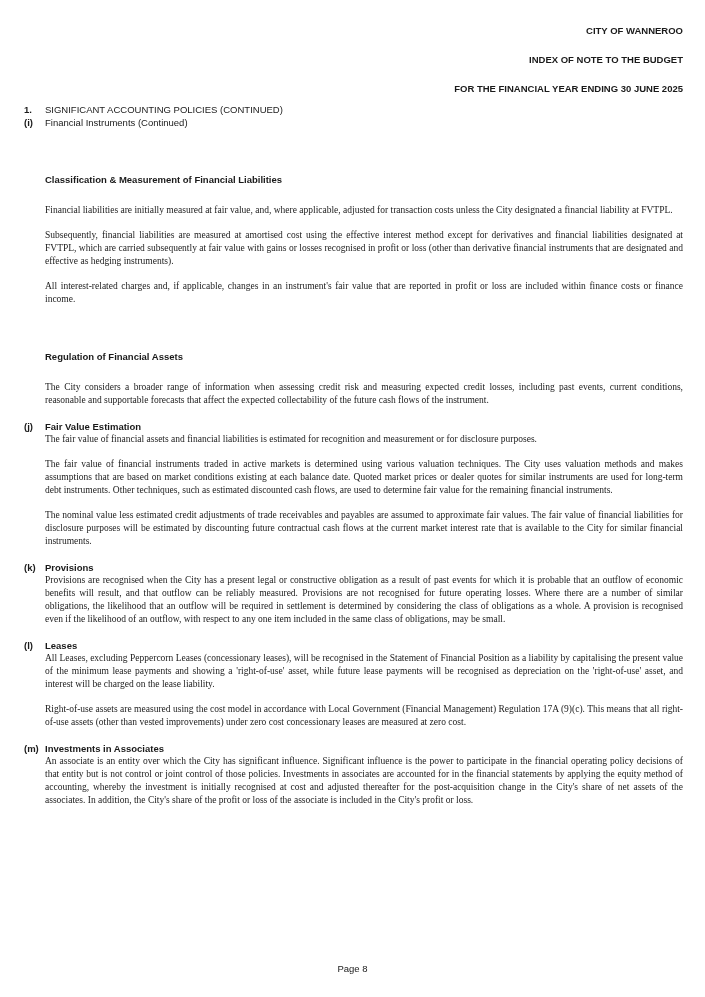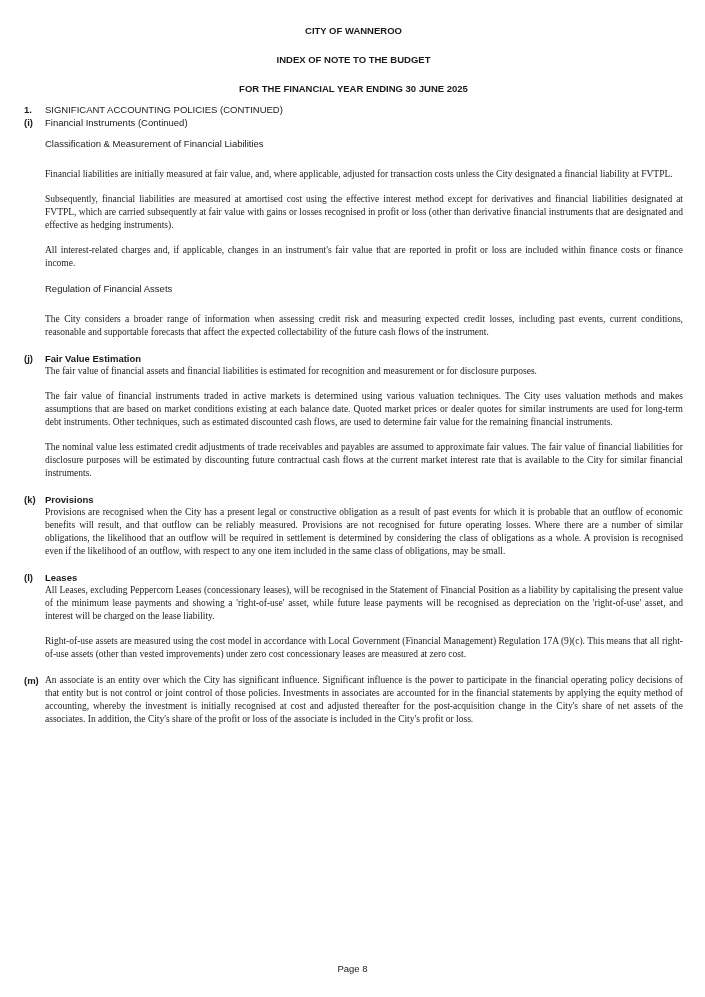--- a/index.html
+++ b/index.html
@@ -17,21 +17,21 @@
     -webkit-font-smoothing: antialiased;
   }
   .page {
     position: relative;
     box-sizing: border-box;
     width: 705px;
     height: 997px;
     padding: 24px 22px 0 24px;
   }
   .doc-header {
-    text-align: center;
+    text-align: right;
     font-weight: bold;
   }
   .doc-header .hline {
     margin-bottom: 16px;
   }
   .doc-header .hline:last-child {
     margin-bottom: 0;
   }
   .top-items {
     margin-top: 8px;
@@ -49,22 +49,22 @@
     min-width: 0;
   }
   .bold { font-weight: normal; }
   .section {
     margin-top: 13px;
   }
   .section .heading {
     font-weight: bold;
   }
   .sub-heading {
-    font-weight: normal;
-    margin-top: 8px;
+    font-weight: bold;
+    margin-top: 44px;
     margin-bottom: 18px;
   }
   p.para {
     margin: 0 0 12px 0;
     text-align: justify;
     font-family: Liberation Serif, serif;
   }
   p.para:last-child { margin-bottom: 0; }
   .gap-after-heading { margin-top: 0; }
   .mt-small { margin-top: 3px; }
@@ -131,20 +131,21 @@
       <div class="content">
         <div class="heading">Leases</div>
         <p class="para gap-after-heading">All Leases, excluding Peppercorn Leases (concessionary leases), will be recognised in the Statement of Financial Position as a liability by capitalising the present value of the minimum lease payments and showing a 'right-of-use' asset, while future lease payments will be recognised as depreciation on the 'right-of-use' asset, and interest will be charged on the lease liability.</p>
         <p class="para">Right-of-use assets are measured using the cost model in accordance with Local Government (Financial Management) Regulation 17A (9)(c). This means that all right-of-use assets (other than vested improvements) under zero cost concessionary leases are measured at zero cost.</p>
       </div>
     </div>
 
     <div class="row section">
       <div class="lbl">(m)</div>
       <div class="content">
+        <div class="heading">Investments in Associates</div>
         <p class="para mt-small">An associate is an entity over which the City has significant influence. Significant influence is the power to participate in the financial operating policy decisions of that entity but is not control or joint control of those policies. Investments in associates are accounted for in the financial statements by applying the equity method of accounting, whereby the investment is initially recognised at cost and adjusted thereafter for the post-acquisition change in the City's share of net assets of the associates. In addition, the City's share of the profit or loss of the associate is included in the City's profit or loss.</p>
       </div>
     </div>
   </div>
 
   <div class="footer">Page 8</div>
 
 </div>
 
 </body></html>

